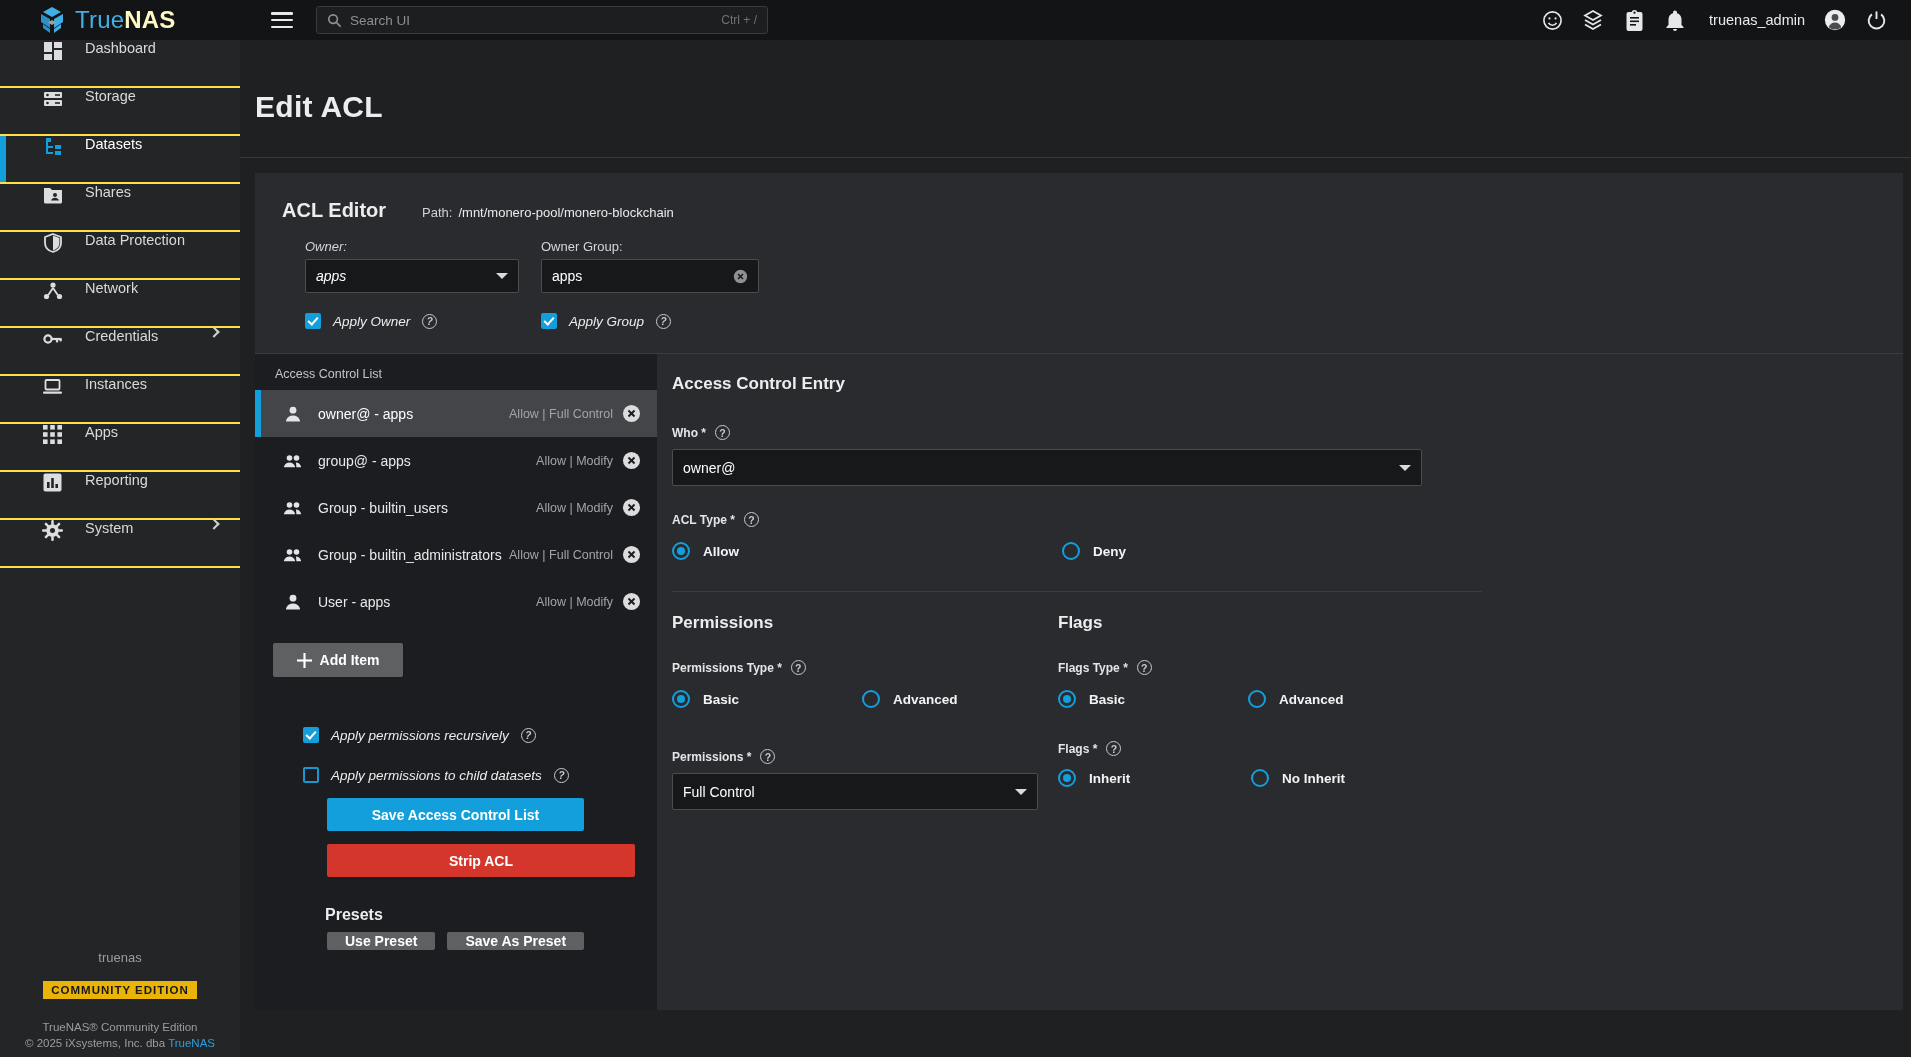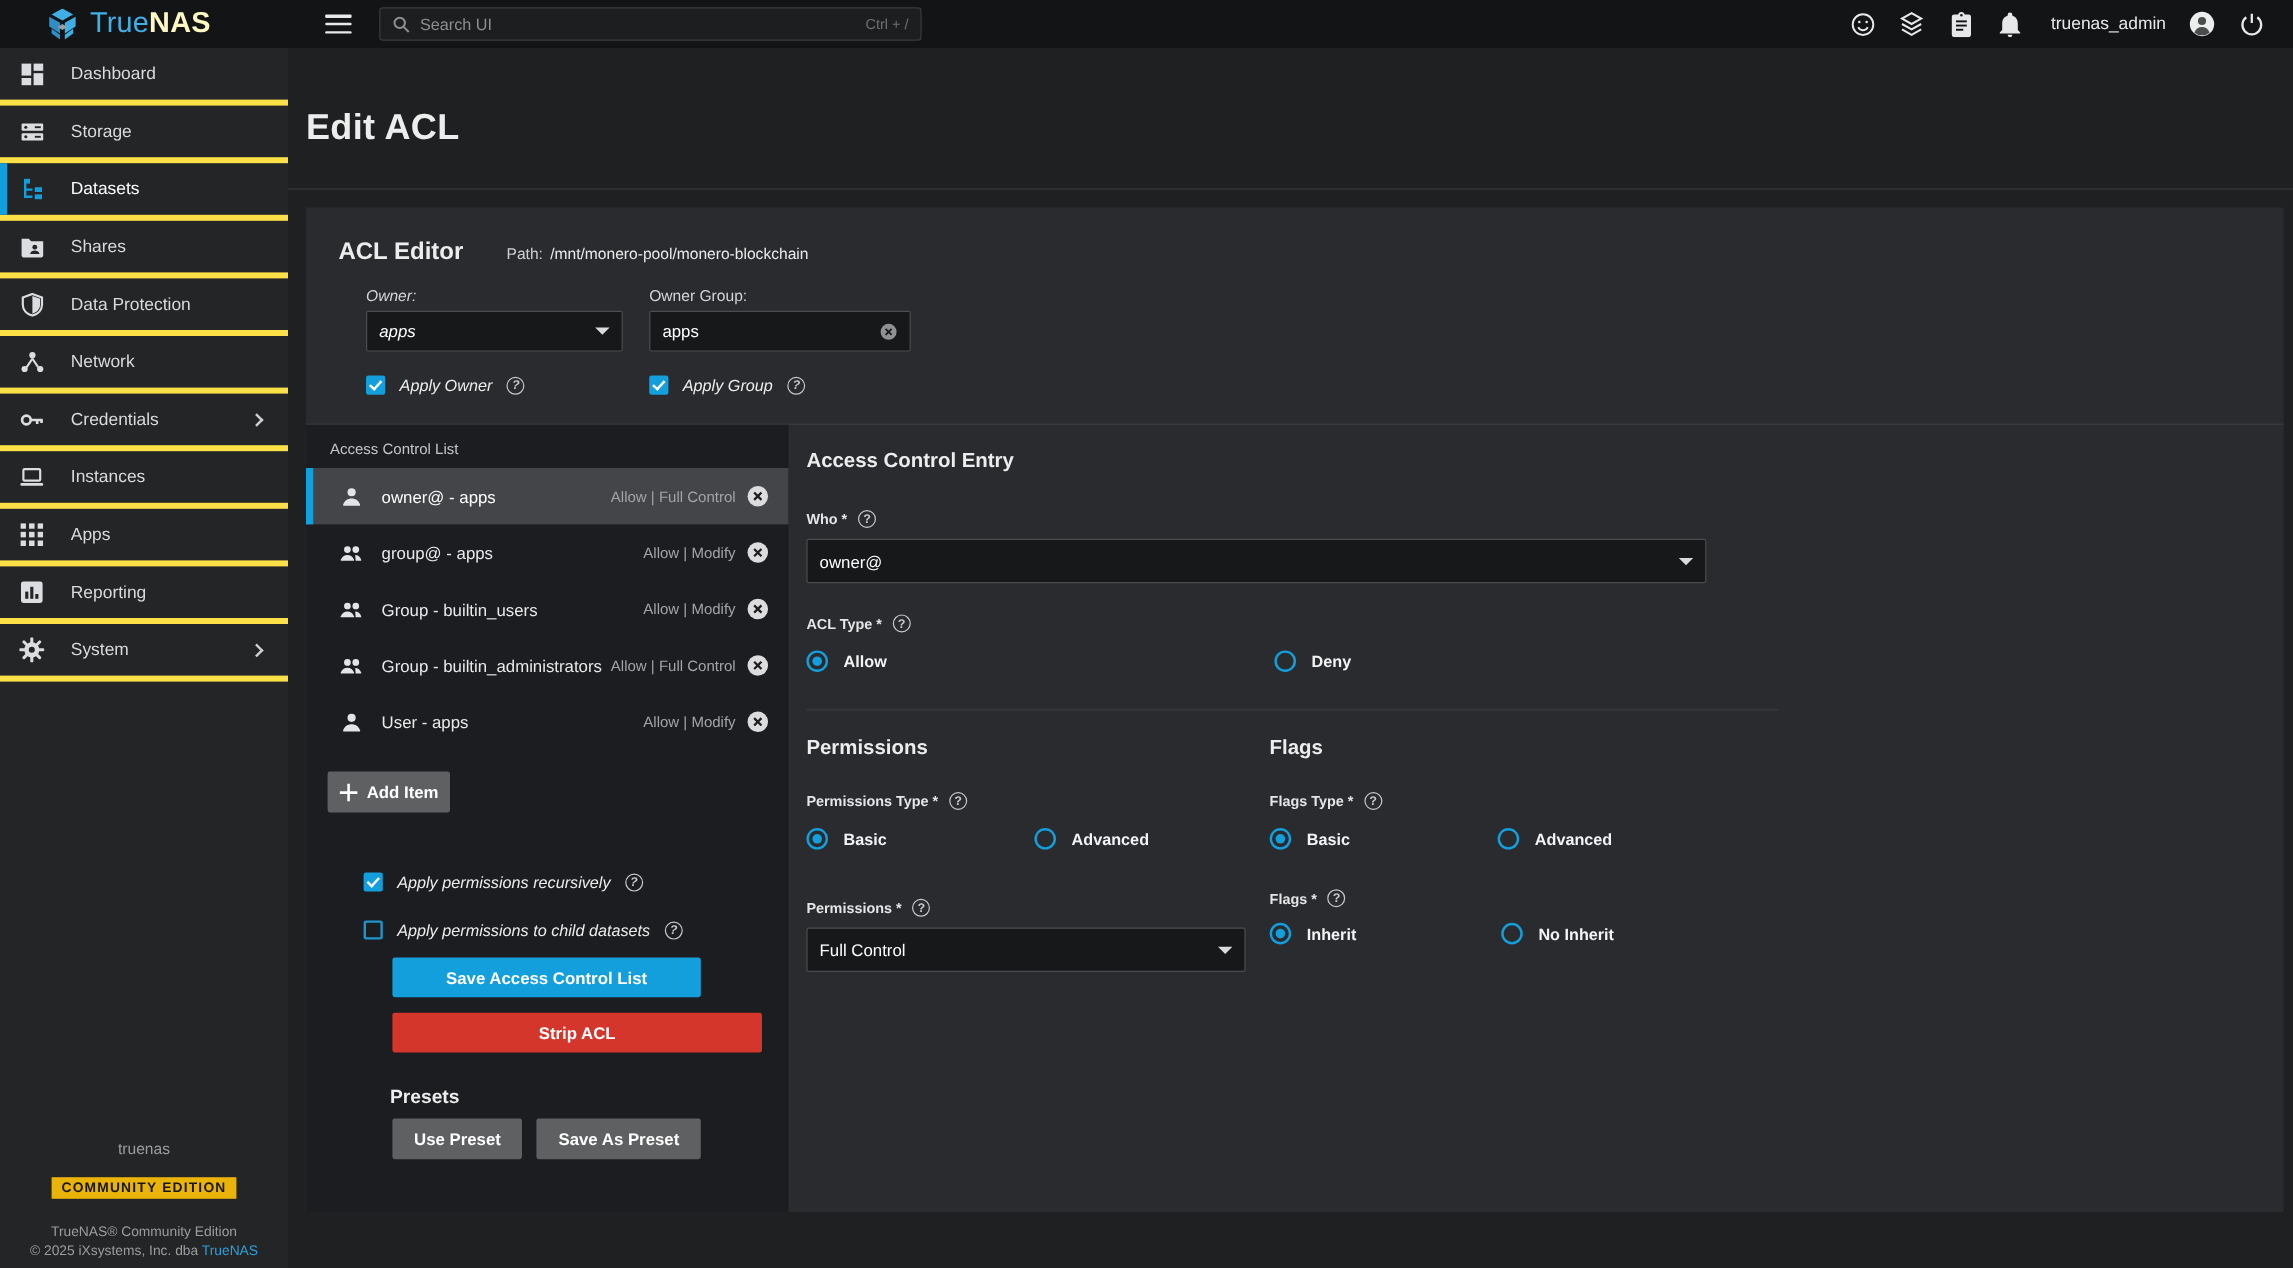--- a/index.html
+++ b/index.html
@@ -20,21 +20,21 @@
   .kbd-hint { color:#6f7173; font-size:12px; white-space:nowrap; }
   .top-right { margin-left:auto; display:flex; align-items:center; gap:19px; padding-right:24px; color:#e6e7e8; }
   .tb-icon { width:22px; height:22px; display:flex; align-items:center; justify-content:center; cursor:pointer; }
   .tb-user { font-size:14.5px; color:#e9eaeb; margin-left:4px; }
 
   
   .shell { flex:1; display:flex; min-height:0; }
 
   
   .sidebar { width:240px; flex:0 0 240px; background:#232527; position:relative; }
-  .side-item { height:48px; display:flex; align-items:center; padding-left:16px; gap:22px; border-bottom:5px solid #fde047; color:#d9dadc; font-size:14.5px; cursor:pointer; position:relative; }
+  .side-item { height:48px; display:flex; padding-left:42px; gap:22px; border-bottom:2px solid #fde047; color:#d9dadc; font-size:14.5px; cursor:pointer; position:relative; }
   .side-item .chev { margin-left:auto; margin-right:22px; width:8px; height:8px; border-right:2px solid #cfd1d3; border-top:2px solid #cfd1d3; transform:rotate(45deg); }
   .side-item.active { color:#ffffff; }
   .side-item.active::before { content:""; position:absolute; left:0; top:0; bottom:0; width:6px; background:#129fdc; }
   .side-icon { width:21px; height:21px; display:flex; align-items:center; justify-content:center; color:#dcdde0; }
   .side-item.active .side-icon { color:#129fdc; }
   .side-footer { position:absolute; left:0; right:0; bottom:8px; text-align:center; }
   .host { color:#9b9da0; font-size:13px; margin-bottom:15px; }
   .badge { display:inline-block; background:#eab308; color:#17181a; font-size:11.5px; font-weight:700; letter-spacing:1px; padding:3px 8px; margin-bottom:22px; }
   .edition { color:#9b9da0; font-size:11.5px; margin-bottom:4px; }
   .copyright { color:#9b9da0; font-size:11.5px; }
@@ -75,29 +75,29 @@
   .left-panel { width:402px; flex:0 0 402px; background:#1c1d20; display:flex; flex-direction:column; }
   .list-title { font-size:12.5px; color:#c3c5c7; padding:13px 0 9px 20px; }
   .acl-row { height:47px; display:flex; align-items:center; padding-left:28px; cursor:pointer; }
   .acl-row.selected { background:#434548; border-left:6px solid #129fdc; padding-left:22px; }
   .acl-ico { width:20px; height:20px; color:#e3e4e6; margin-right:15px; flex:0 0 20px; }
   .acl-name { font-size:14px; color:#e8e9ea; white-space:nowrap; }
   .acl-row.selected .acl-name { color:#ffffff; }
   .acl-perm { margin-left:auto; font-size:12.5px; color:#a2a4a6; white-space:nowrap; }
   .x-del { width:19px; height:19px; margin:0 16px 0 9px; flex:0 0 19px; cursor:pointer; }
   .btn { border:none; border-radius:2px; font-family:inherit; font-weight:700; color:#fff; cursor:pointer; display:inline-flex; align-items:center; justify-content:center; }
-  .btn-add { margin:18px 0 0 18px; height:34px; width:102px; background:#5f6062; font-size:14px; gap:8px; }
+  .btn-add { margin:18px 0 0 18px; height:34px; width:130px; background:#5f6062; font-size:14px; gap:8px; }
   .left-actions { margin-top:50px; }
   .left-actions .cb-line { margin-left:48px; }
   .left-actions .cb-line + .cb-line { margin-top:24px; }
   .btn-save { margin:15px 0 0 72px; width:257px; height:33px; background:#129fdc; font-size:14px; }
   .btn-strip { margin:13px 0 0 72px; width:308px; height:33px; background:#d5362b; font-size:14px; }
   .presets-title { margin:29px 0 0 70px; font-size:16px; font-weight:700; }
   .preset-row { margin:8px 0 0 72px; display:flex; gap:12px; }
-  .btn-gray { background:#5f6062; height:34px; font-size:14px; padding:0 18px; }
+  .btn-gray { background:#5f6062; height:18px; font-size:14px; padding:0 18px; }
 
   
   .right-panel { flex:1; padding:20px 0 0 15px; }
   .panel-h { font-size:17px; font-weight:700; }
   .f-label { display:flex; align-items:center; gap:9px; font-size:12px; font-weight:700; color:#e4e5e7; }
   .who-label { margin-top:31px; }
   .select-who { margin-top:9px; width:750px; height:37px; }
   .aclt-label { margin-top:26px; }
   .radio-row { display:flex; margin-top:15px; }
   .radio-item { display:flex; align-items:center; gap:13px; width:390px; cursor:pointer; }

